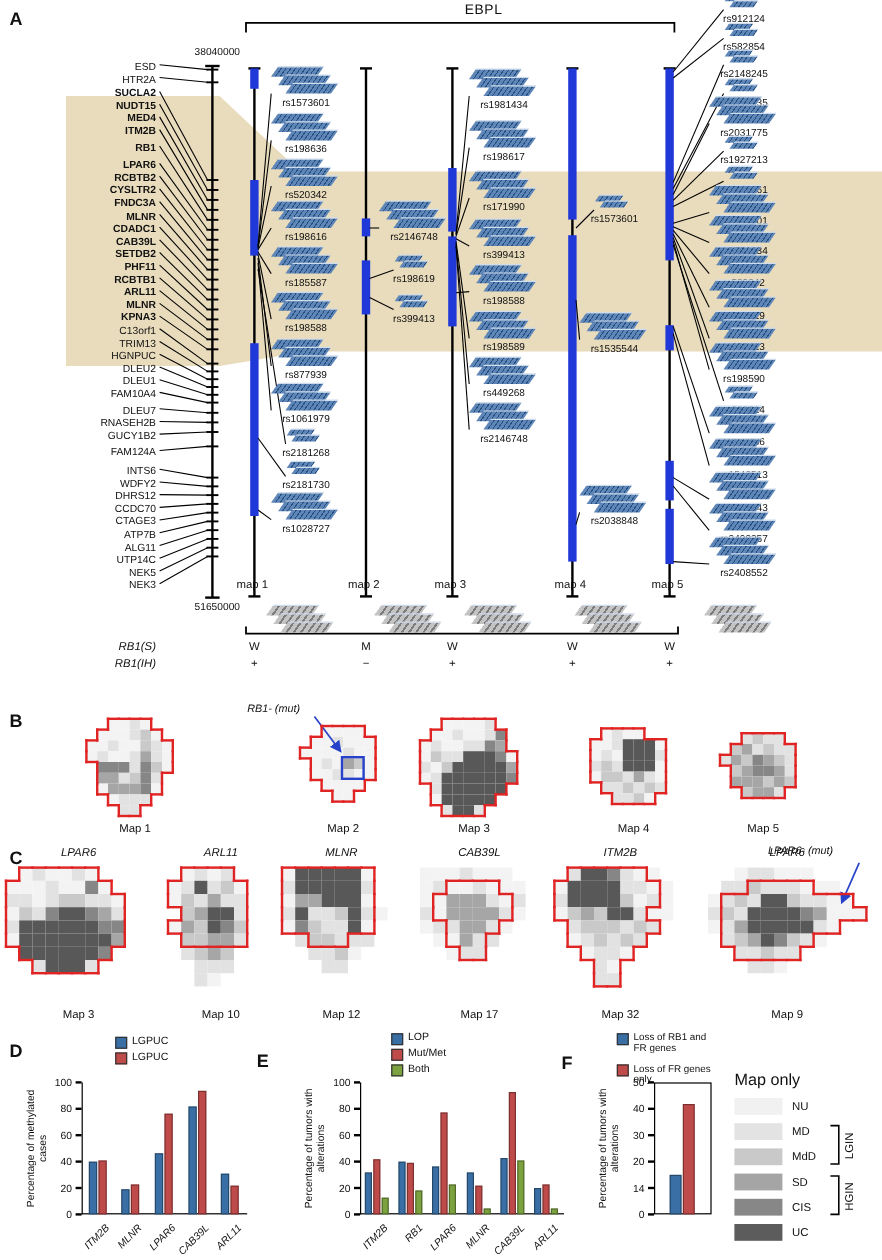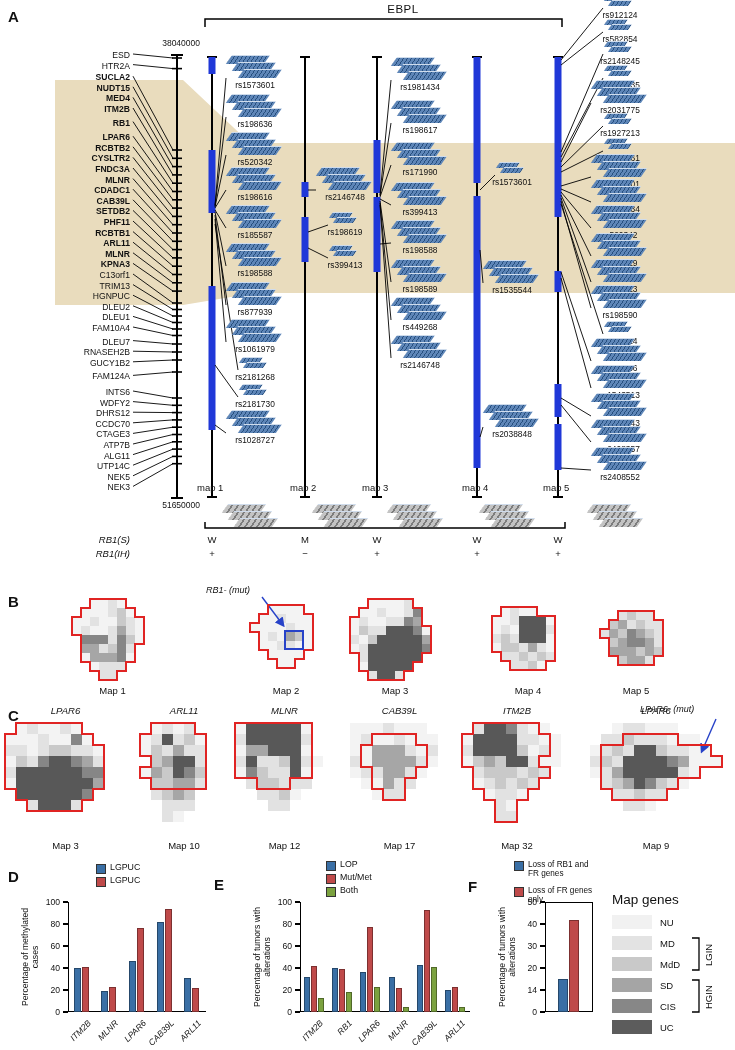--- a/index.html
+++ b/index.html
@@ -1485,21 +1485,21 @@
         </marker>
       </defs>
       <line x1="716" y1="16" x2="702" y2="48" stroke="#2742c8" stroke-width="1.4" marker-end="url(#arwC)"></line>
     </svg>
   </section>
 
 <section id="bottomRow">
   <div class="plabel" style="left:8px;top:8px">D</div>
   <div class="plabel" style="left:214px;top:16px">E</div>
   <div class="plabel" style="left:468px;top:18px">F</div>
-  <div class="mcTitle" style="left:612px;top:32px">Map genes</div>
+  <div class="mcTitle" style="left:612px;top:32px">Map only</div>
 <div class="ylab" style="position: absolute; left: -21px; top: 84px; width: 110px; height: 26px;">Percentage of methylated cases</div>
     <div class="ytick" style="position: absolute; left: 38px; top: 147px;">0</div>
     <div class="tickmark" style="position: absolute; left: 63px; top: 151.25px; width: 5px; height: 1.5px;"></div>
     <div class="ytick" style="position: absolute; left: 38px; top: 125px;">20</div>
     <div class="tickmark" style="position: absolute; left: 63px; top: 129.25px; width: 5px; height: 1.5px;"></div>
     <div class="ytick" style="position: absolute; left: 38px; top: 103px;">40</div>
     <div class="tickmark" style="position: absolute; left: 63px; top: 107.25px; width: 5px; height: 1.5px;"></div>
     <div class="ytick" style="position: absolute; left: 38px; top: 81px;">60</div>
     <div class="tickmark" style="position: absolute; left: 63px; top: 85.25px; width: 5px; height: 1.5px;"></div>
     <div class="ytick" style="position: absolute; left: 38px; top: 59px;">80</div>

